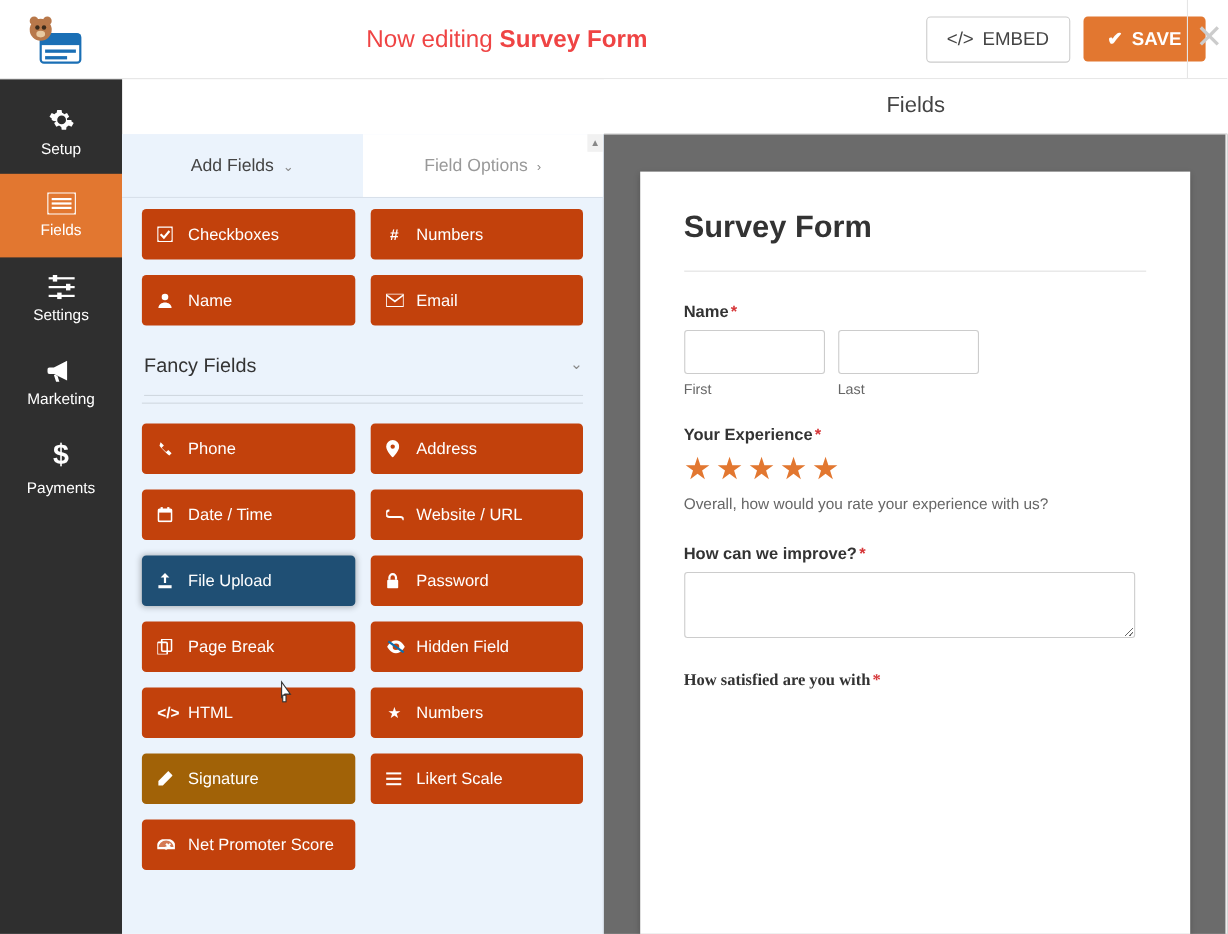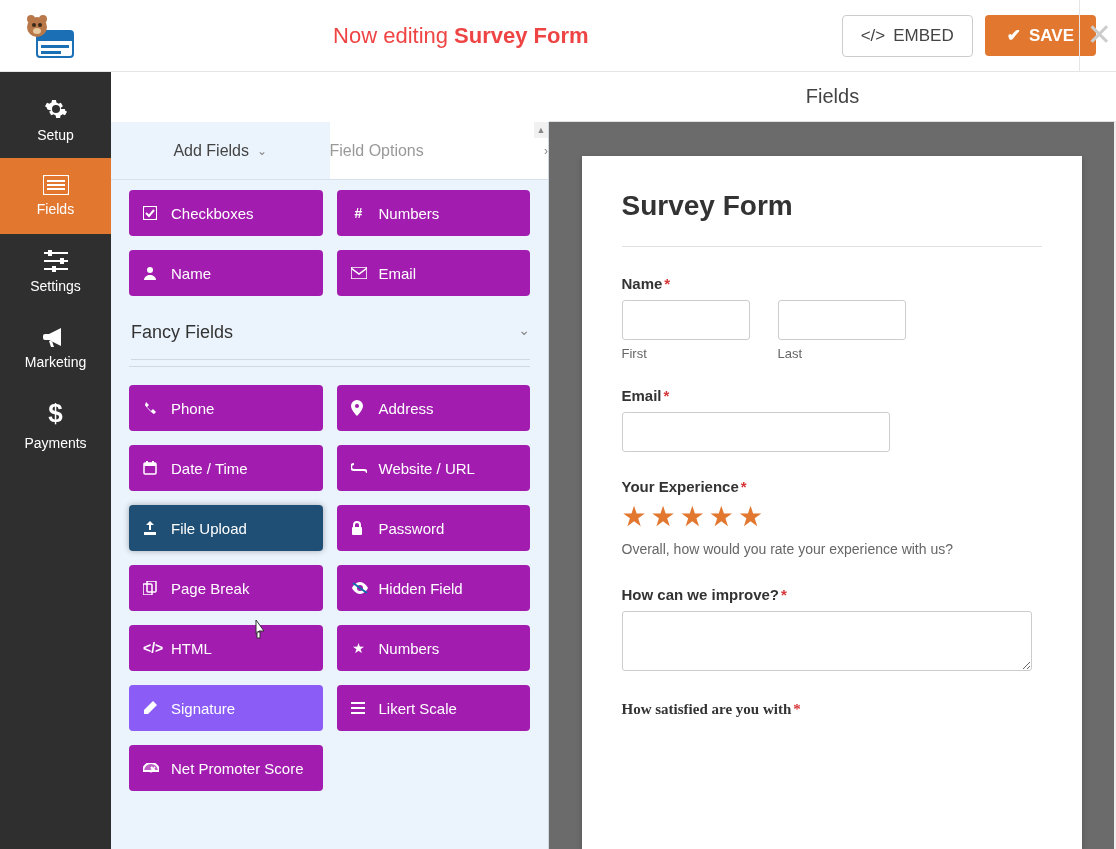--- a/index.html
+++ b/index.html
@@ -28,49 +28,49 @@
 
 
 .fields-header { position:relative; height:50px; background:#fff; display:flex; align-items:center; justify-content:center; font-size:20px; color:#444; border-bottom:1px solid #e0e0e0; flex:1 0 auto;}
 .main { flex:1; display:flex; flex-direction:column; min-width:0;}
 .main-row { flex:1; display:flex; min-height:0;}
 
 
 .side-panel { width: 438px; background:#ebf3fc; display:flex; flex-direction:column; border-right:1px solid #d0d8e0; position:relative;}
 .tab-row { height:58px; background:#ebf3fc; display:flex; border-bottom:1px solid #d8e0ea;}
 .tab { flex:1; display:flex; align-items:center; justify-content:center; font-size:16px; color:#444; cursor:pointer; gap:8px;}
-.tab.inactive { background:#fff; color:#999;justify-content:space-between;}
+.tab.inactive { background:#fff; color:#999;}
 .chev { font-size:12px; color:#888;}
 .panel-scroll { flex:1; overflow:auto; padding: 10px 18px 30px 18px; position:relative;}
 .panel-scroll::-webkit-scrollbar { width:14px;}
 .panel-scroll::-webkit-scrollbar-track { background:#f1f1f1;}
 .panel-scroll::-webkit-scrollbar-thumb { background:#c1c1c1;}
 
 .scrolltrack { position:absolute; right:0; top:0; height:16px; width:14px; background:#f1f1f1;}
 .scrollbtn { width:14px; height:16px; background:#f1f1f1; color:#888; font-size:9px; display:flex;align-items:center;justify-content:center;}
 
 .grid { display:grid; grid-template-columns: 1fr 1fr; gap:14px; }
-.field-btn { background:#a21caf; color:#fff; border-radius:4px; height:46px; display:flex; align-items:center; padding:0 14px; font-size:15px; gap:12px; cursor:pointer; position:relative;}
+.field-btn { background:#c2410c; color:#fff; border-radius:4px; height:46px; display:flex; align-items:center; padding:0 14px; font-size:15px; gap:12px; cursor:pointer; position:relative;}
 .field-btn.hover { background:#1f4f74; box-shadow: 0 0 6px rgba(0,0,0,.3);}
-.field-btn.disabled { background:#8b5cf6; }
+.field-btn.disabled { background:#a16207; }
 .field-btn .ficon { width:16px; text-align:center; font-size:14px;}
 .section-hdr { font-size:18px; color:#333; margin:26px 0 6px 2px; padding-bottom:16px; border-bottom:1px solid #d0d8e0; display:flex; justify-content:space-between; align-items:flex-start;}
 .section-hdr .chev2 { color:#888; font-size:14px;}
 .pre-divider { border-top:1px solid #d0d8e0; margin: 0 0 18px 0;}
 .cursor-img { position:absolute; left: 139px; top: 438px; pointer-events:none; font-size:18px; color:#fff;}
 
 
 .preview-wrap { flex:1; background:#6b6b6b; display:flex; justify-content:center; padding-top:34px; overflow:auto; border-right:2px solid #eee;}
 .form-card { background:#fff; width:500px; padding: 34px 40px 60px 40px; box-shadow: 0 2px 6px rgba(0,0,0,.2);}
 .form-card h1 { font-size:28px; font-weight:700; color:#333; margin-bottom:24px;}
 .hr { border:none; border-top:1px solid #e0e0e0; margin-bottom:28px;}
 .flabel { font-size:15px; color:#333; font-weight:600; margin-bottom:8px; display:block;}
 .req { color:#d63638; margin-left:2px;}
 .frow { margin-bottom:26px;}
-.name-row { display:flex; gap:28px;}
+.name-row { display:flex; gap:12px;}
 .name-col { display:flex; flex-direction:column;}
 .tin { border:1px solid #ccc; border-radius:3px; height:40px; width:128px;}
 .tin.wide { width:268px;}
 .sublabel { font-size:13px; color:#666; margin-top:6px;}
 .stars { display:flex; gap:4px; margin:6px 0 8px 0;}
 .star { color:#e27730; font-size:28px; line-height:1;}
 .desc { font-size:14px; color:#666; line-height:1.5; margin-top:6px;}
 .tarea { border:1px solid #ccc; border-radius:3px; width:410px; height:60px; resize:both;}
 
 svg { display:block; }
@@ -349,24 +349,20 @@
                   <input class="tin" style="">
                   <span class="sublabel">First</span>
                 </div>
                 <div class="name-col">
                   <input class="tin" style="">
                   <span class="sublabel">Last</span>
                 </div>
               </div>
             </div>
             <div class="frow">
-              <label class="flabel"><span>Email</span><span class="req">*</span></label>
-              <input class="tin wide" style="">
-            </div>
-            <div class="frow">
               <label class="flabel"><span>Your Experience</span><span class="req">*</span></label>
               <div class="stars">
                 <span class="star">★</span>
                 <span class="star">★</span>
                 <span class="star">★</span>
                 <span class="star">★</span>
                 <span class="star">★</span>
               </div>
               <div class="desc">Overall, how would you rate your experience with us?</div>
             </div>

